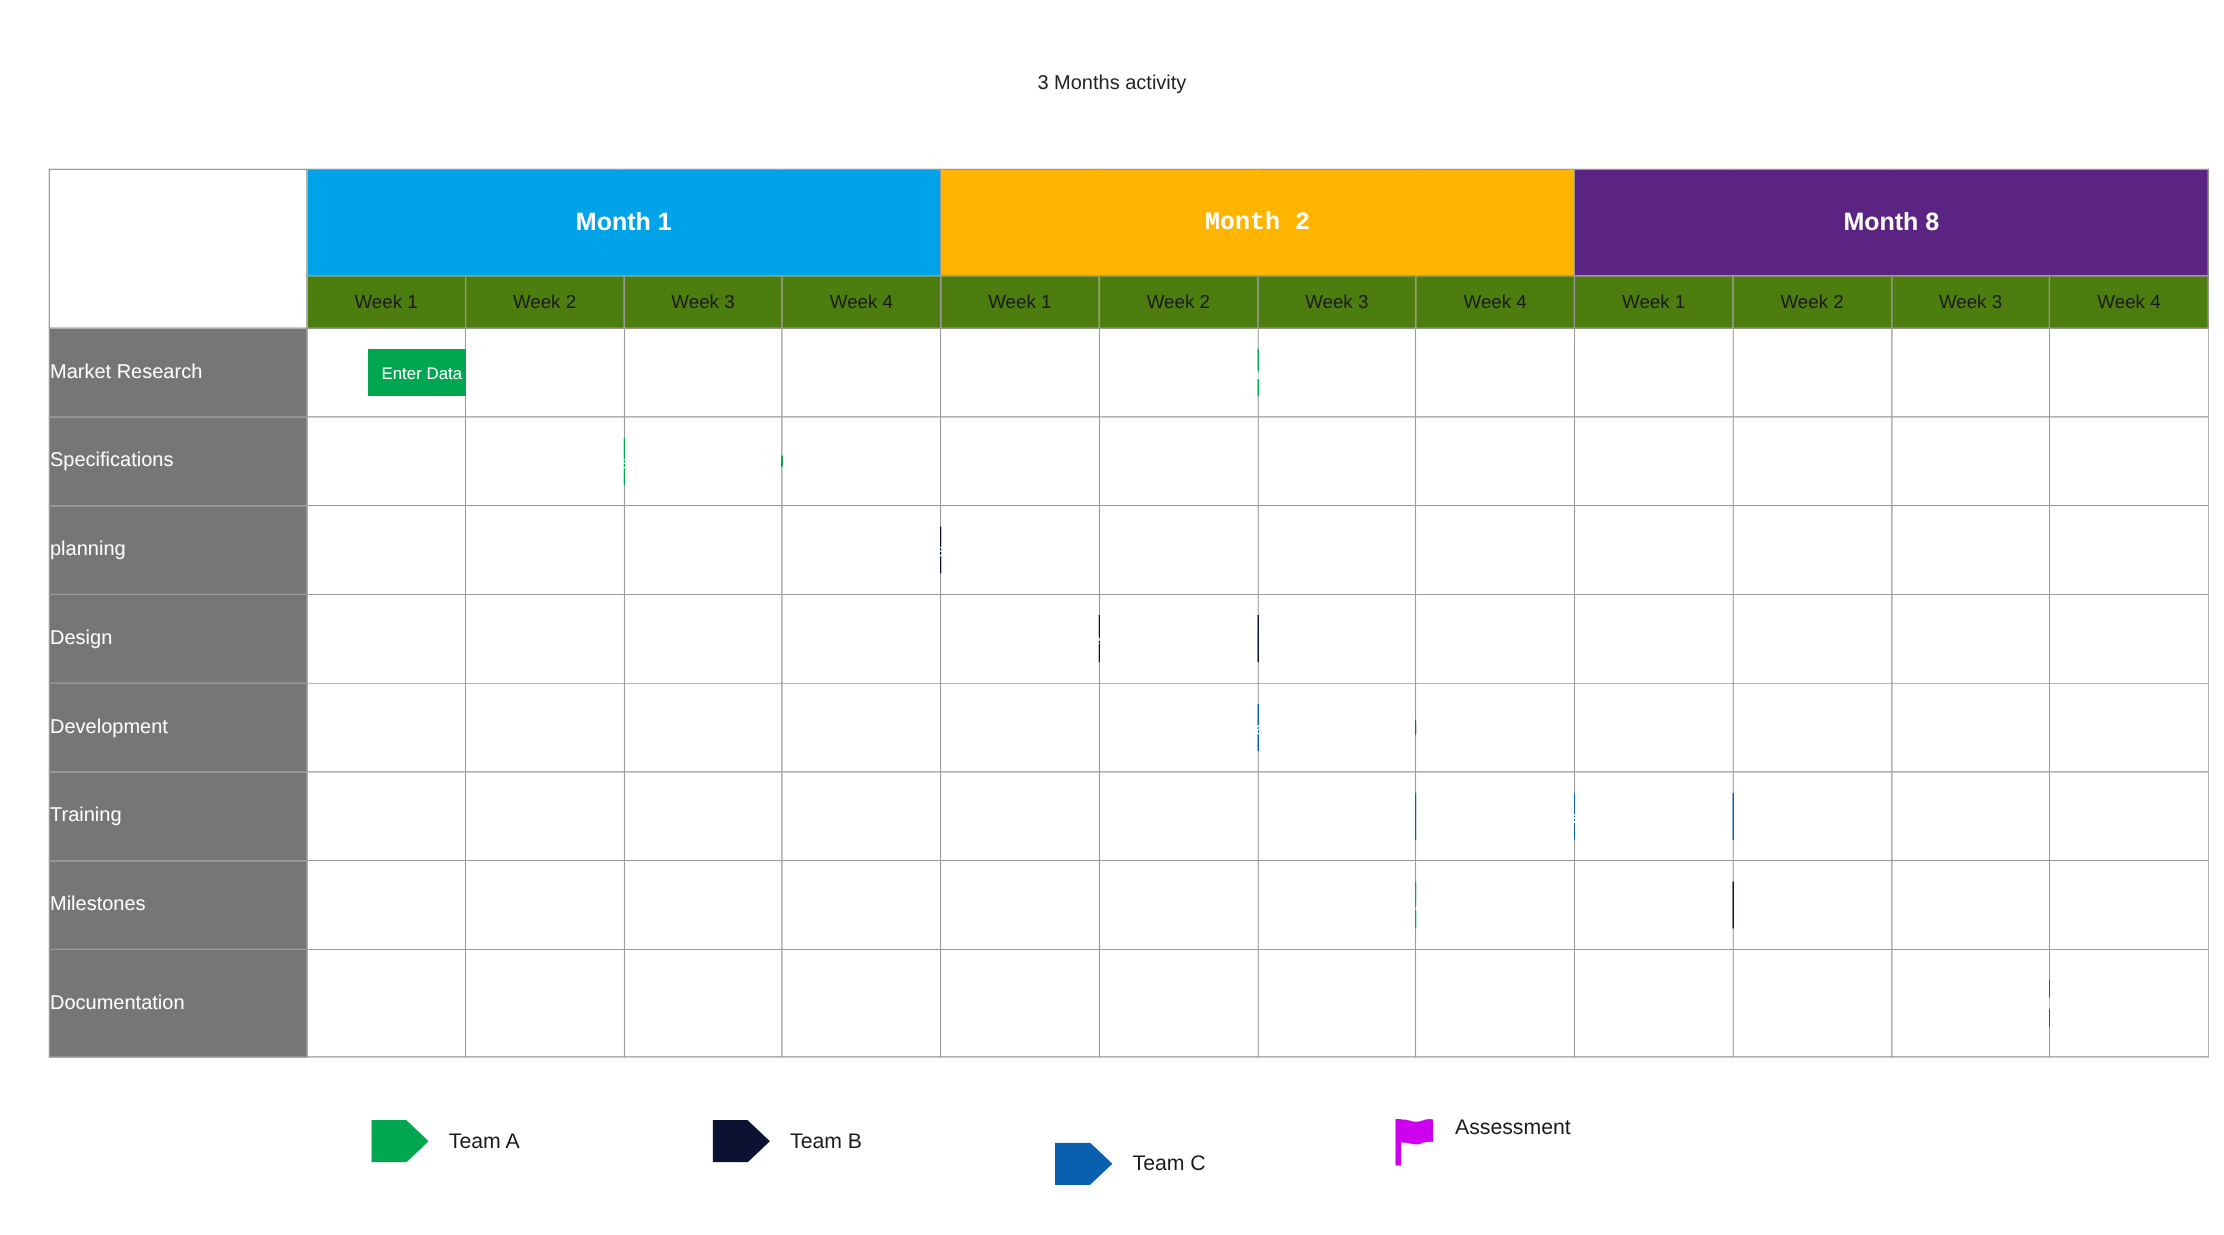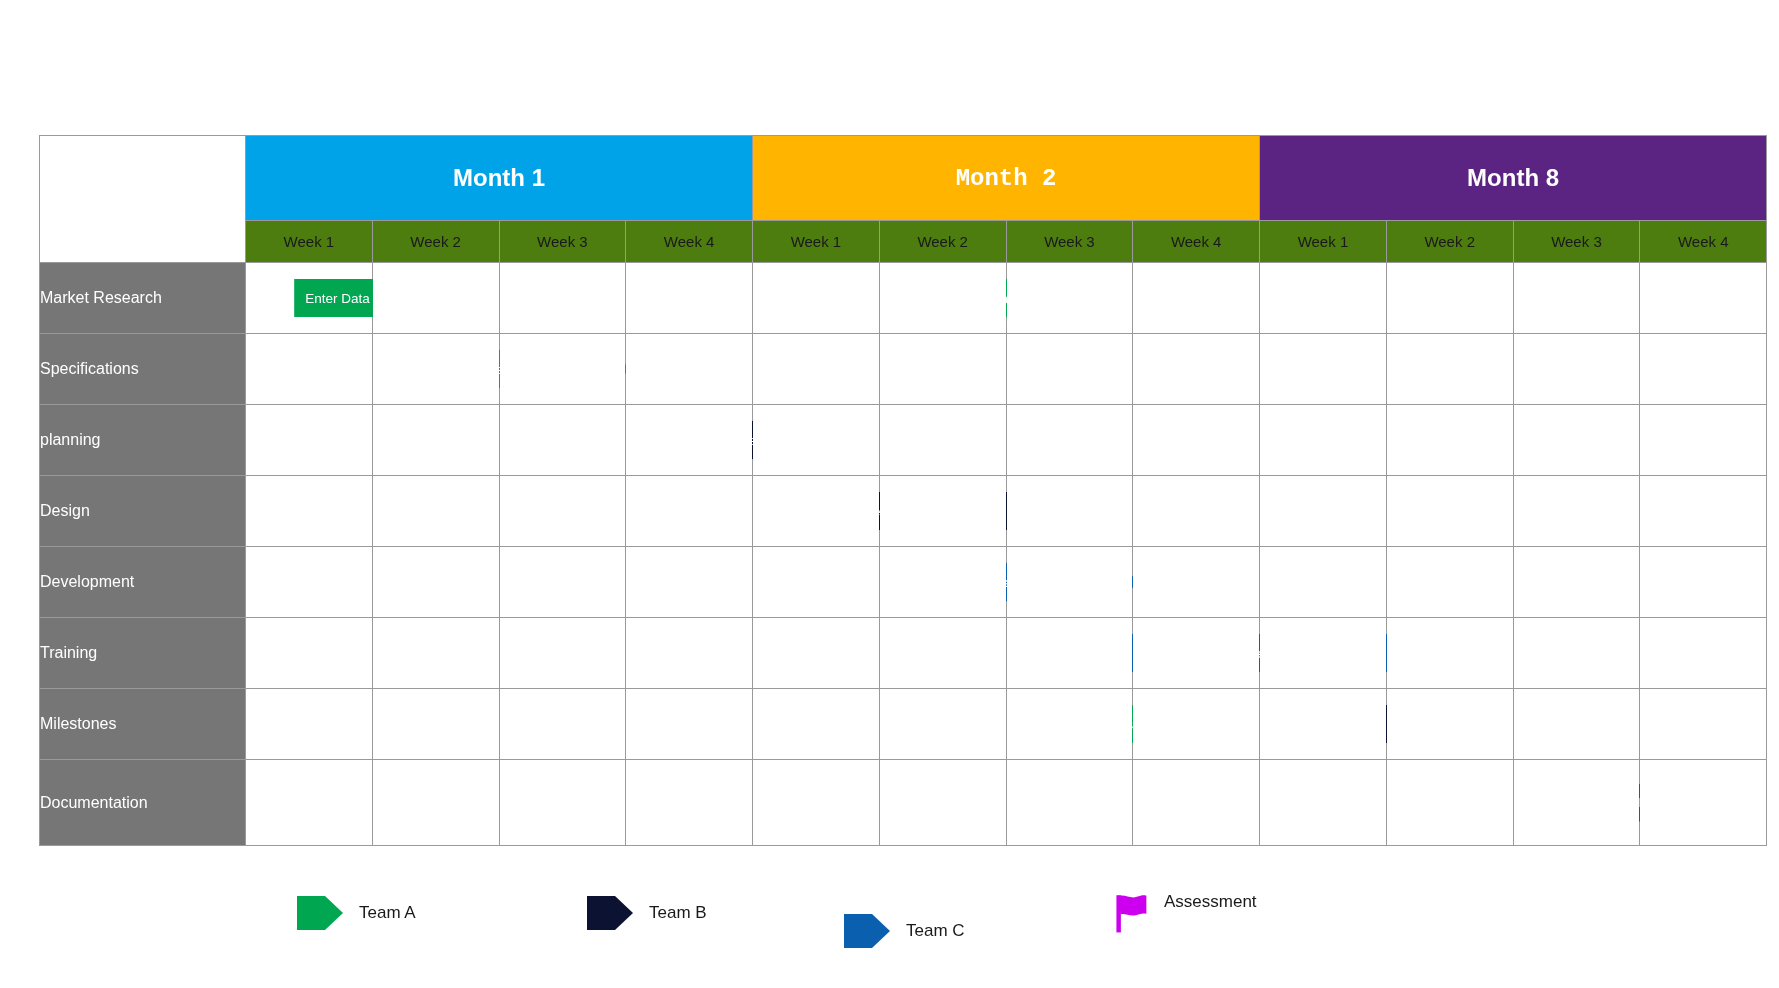--- a/index.html
+++ b/index.html
@@ -56,21 +56,21 @@
   .corner-cell {
     width: 206px;
     background: #ffffff;
     border-right: 1px solid #9a9a9a;
   }
   .month-cell {
     height: 84px;
     text-align: center;
     vertical-align: middle;
     color: #ffffff;
-    font-size: 24px;
+    font-size: 20px;
     font-weight: bold;
   }
   .month-1 { background: #00A2E8; }
   .month-2 { background: #FFB400; font-family: Liberation Mono, monospace; }
   .month-3 { background: #5B2483; }
 
   .week-cell {
     height: 41px;
     text-align: center;
     vertical-align: middle;
@@ -170,20 +170,21 @@
     font-size: 17px;
     color: #1a1a1a;
     white-space: nowrap;
   }
   .legend-label.raised { align-self: flex-start; margin-top: 2px; }
 </style>
 </head>
 <body>
 
 <div id="title-block">
+  <div id="chart-subtitle">3 Months activity</div>
 </div>
 
 <div id="gantt-wrap">
   <table class="gantt">
     <colgroup id="gantt-colgroup">
         <col style="width: 206px;">
         <col style="width: 126.75px;">
         <col style="width: 126.75px;">
         <col style="width: 126.75px;">
         <col style="width: 126.75px;">
@@ -393,21 +394,21 @@
         </tr>
       </tbody>
   </table>
 </div>
 
 <div id="legend">
     <div class="legend-item" style="left: 258px; top: 6px;">
       <div class="legend-swatch teamA"></div>
       <span class="legend-label">Team A</span>
     </div>
-    <div class="legend-item" style="left: 548px; top: 6px;">
+    <div class="legend-item" style="left: 531px; top: 6px;">
       <div class="legend-swatch teamB"></div>
       <span class="legend-label">Team B</span>
     </div>
     <div class="legend-item" style="left: 805px; top: 24px; justify-content: center;">
       <div class="legend-swatch teamC"></div>
       <span class="legend-label">Team C</span>
     </div>
     <div class="legend-item" style="left: 1075px; top: 0px;">
       <div class="legend-flag">
         <svg viewBox="0 0 42 52" xmlns="http://www.w3.org/2000/svg">

